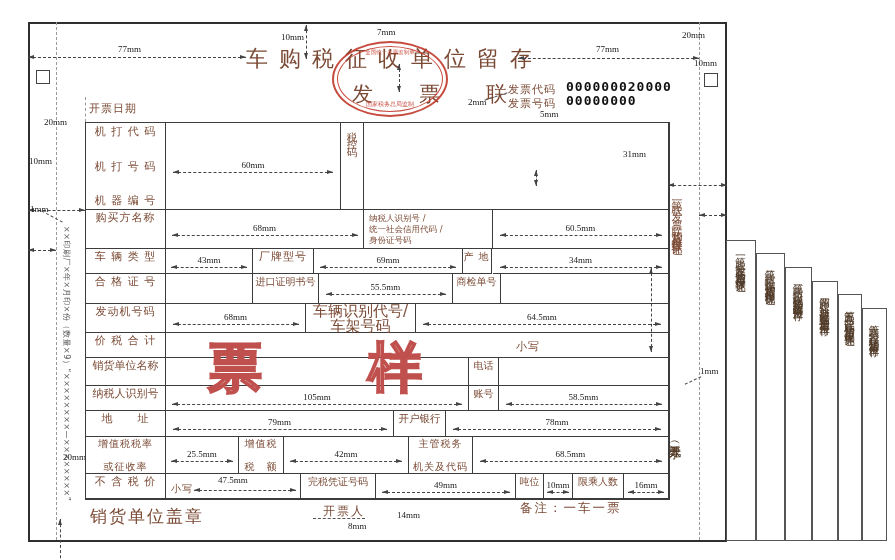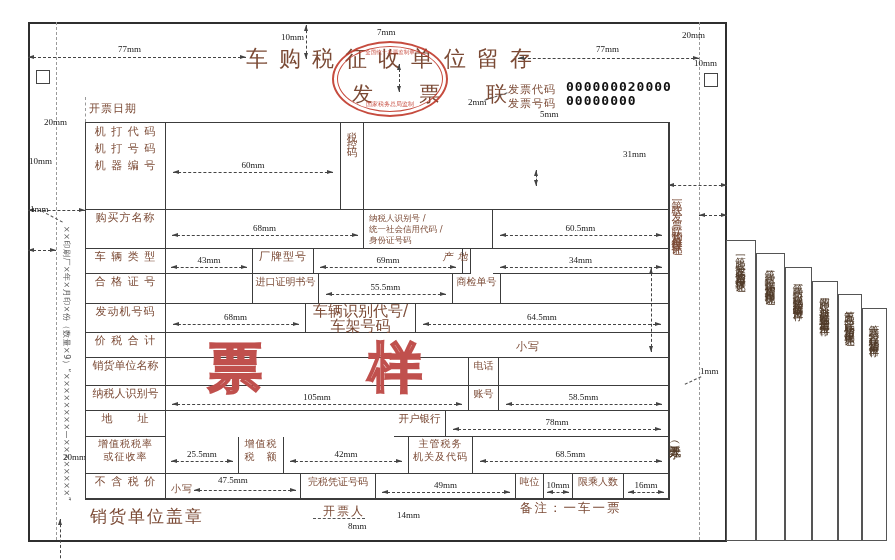--- a/index.html
+++ b/index.html
@@ -20,21 +20,21 @@
   .dim{font-family:"Liberation Serif",serif;font-size:9px;color:var(--dimc);white-space:nowrap;}
   .harrow{position:relative;border-top:1px dashed #444;height:0;}
   .harrow::before{content:"";position:absolute;left:0;top:-3px;border-style:solid;border-width:2.5px 6px 2.5px 0;border-color:transparent #444 transparent transparent;}
   .harrow::after{content:"";position:absolute;right:0;top:-3px;border-style:solid;border-width:2.5px 0 2.5px 6px;border-color:transparent transparent transparent #444;}
   .varrow{position:relative;border-left:1px dashed #444;width:0;}
   .varrow::before{content:"";position:absolute;left:-3px;top:0;border-style:solid;border-width:0 2.5px 6px 2.5px;border-color:transparent transparent #444 transparent;}
   .varrow::after{content:"";position:absolute;left:-3px;bottom:0;border-style:solid;border-width:6px 2.5px 0 2.5px;border-color:#444 transparent transparent transparent;}
   .leader{border-top:1px dashed #555;height:0;}
   .tbl{border:1px solid var(--line);}
   .cell{position:absolute;border-right:1px solid var(--line);border-bottom:1px solid var(--line);box-sizing:border-box;}
-  .cl{display:flex;flex-direction:column;align-items:center;justify-content:flex-start;color:var(--brown);font-size:11px;line-height:15px;letter-spacing:1px;text-align:center;}
+  .cl{display:flex;flex-direction:column;align-items:center;justify-content:space-between;color:var(--brown);font-size:11px;line-height:15px;letter-spacing:1px;text-align:center;}
   .cd{display:flex;flex-direction:column;align-items:center;justify-content:center;gap:2px;}
   .title{font-family:"DejaVu Serif","DejaVu Sans",serif;font-size:22px;letter-spacing:11px;color:var(--brown);white-space:nowrap;}
   .subtitle{font-family:"DejaVu Serif","DejaVu Sans",serif;font-size:21px;letter-spacing:46px;color:var(--brown);white-space:nowrap;}
   .stamp{border:2px solid var(--red);border-radius:50%;opacity:.9;}
   .stamp::before{content:"";position:absolute;inset:3px;border:1px solid var(--red);border-radius:50%;}
   .stamptext{position:absolute;left:0;right:0;text-align:center;color:var(--red);white-space:nowrap;}
   .ocr{font-family:"DejaVu Sans Mono",monospace;font-weight:bold;font-size:13px;letter-spacing:1px;color:#111;white-space:nowrap;}
   .vtext{writing-mode:vertical-rl;letter-spacing:2px;white-space:nowrap;}
   .copytab{background:#fff;border:1px solid #555;display:flex;justify-content:center;box-sizing:border-box;}
   .copytab span{writing-mode:vertical-rl;font-size:10.5px;letter-spacing:1.5px;color:#503a28;padding-top:7px;white-space:nowrap;}
@@ -139,21 +139,21 @@
       <span class="dim">43mm</span>
       <div class="harrow" style="width:76px;"></div>
     </div>
     <div class="cell cl" style="left:167px;top:126px;width:61px;height:25px;">
         <span>厂牌型号</span>
       </div>
     <div class="cell cd" style="left:228px;top:126px;width:149px;height:25px;">
       <span class="dim">69mm</span>
       <div class="harrow" style="width:136px;"></div>
     </div>
-    <div class="cell cl" style="left:355px;top:126px;width:30px;height:25px;font-style:italic;">
+    <div class="cell cl" style="left:376px;top:126px;width:30px;height:25px;">
         <span style="font-size:10px;">产 地</span>
       </div>
     <div class="cell cd" style="left:407px;top:126px;width:176px;height:25px;">
       <span class="dim">34mm</span>
       <div class="harrow" style="width:162px;"></div>
     </div>
 
     <div class="cell cl" style="left:0;top:151px;width:80px;height:30px;">
         <span>合 格 证 号</span>
       </div>
@@ -212,20 +212,24 @@
         <span style="font-size:10px;letter-spacing:0;">账号</span>
       </div>
     <div class="cell cd" style="left:413px;top:263px;width:170px;height:25px;">
       <span class="dim">58.5mm</span>
       <div class="harrow" style="width:156px;"></div>
     </div>
 
     <div class="cell cl" style="left:0;top:288px;width:80px;height:26px;">
         <span>地　　址</span>
       </div>
+    <div class="cell cd" style="left:80px;top:288px;width:228px;height:26px;">
+      <span class="dim">79mm</span>
+      <div class="harrow" style="width:214px;"></div>
+    </div>
     <div class="cell cl" style="left:308px;top:288px;width:52px;height:26px;">
         <span style="font-size:10.5px;letter-spacing:0;">开户银行</span>
       </div>
     <div class="cell cd" style="left:360px;top:288px;width:223px;height:26px;">
       <span class="dim">78mm</span>
       <div class="harrow" style="width:208px;"></div>
     </div>
 
     <div class="cell cl l2" style="left:0;top:314px;width:80px;height:37px;">
       <div>增值税税率</div>

